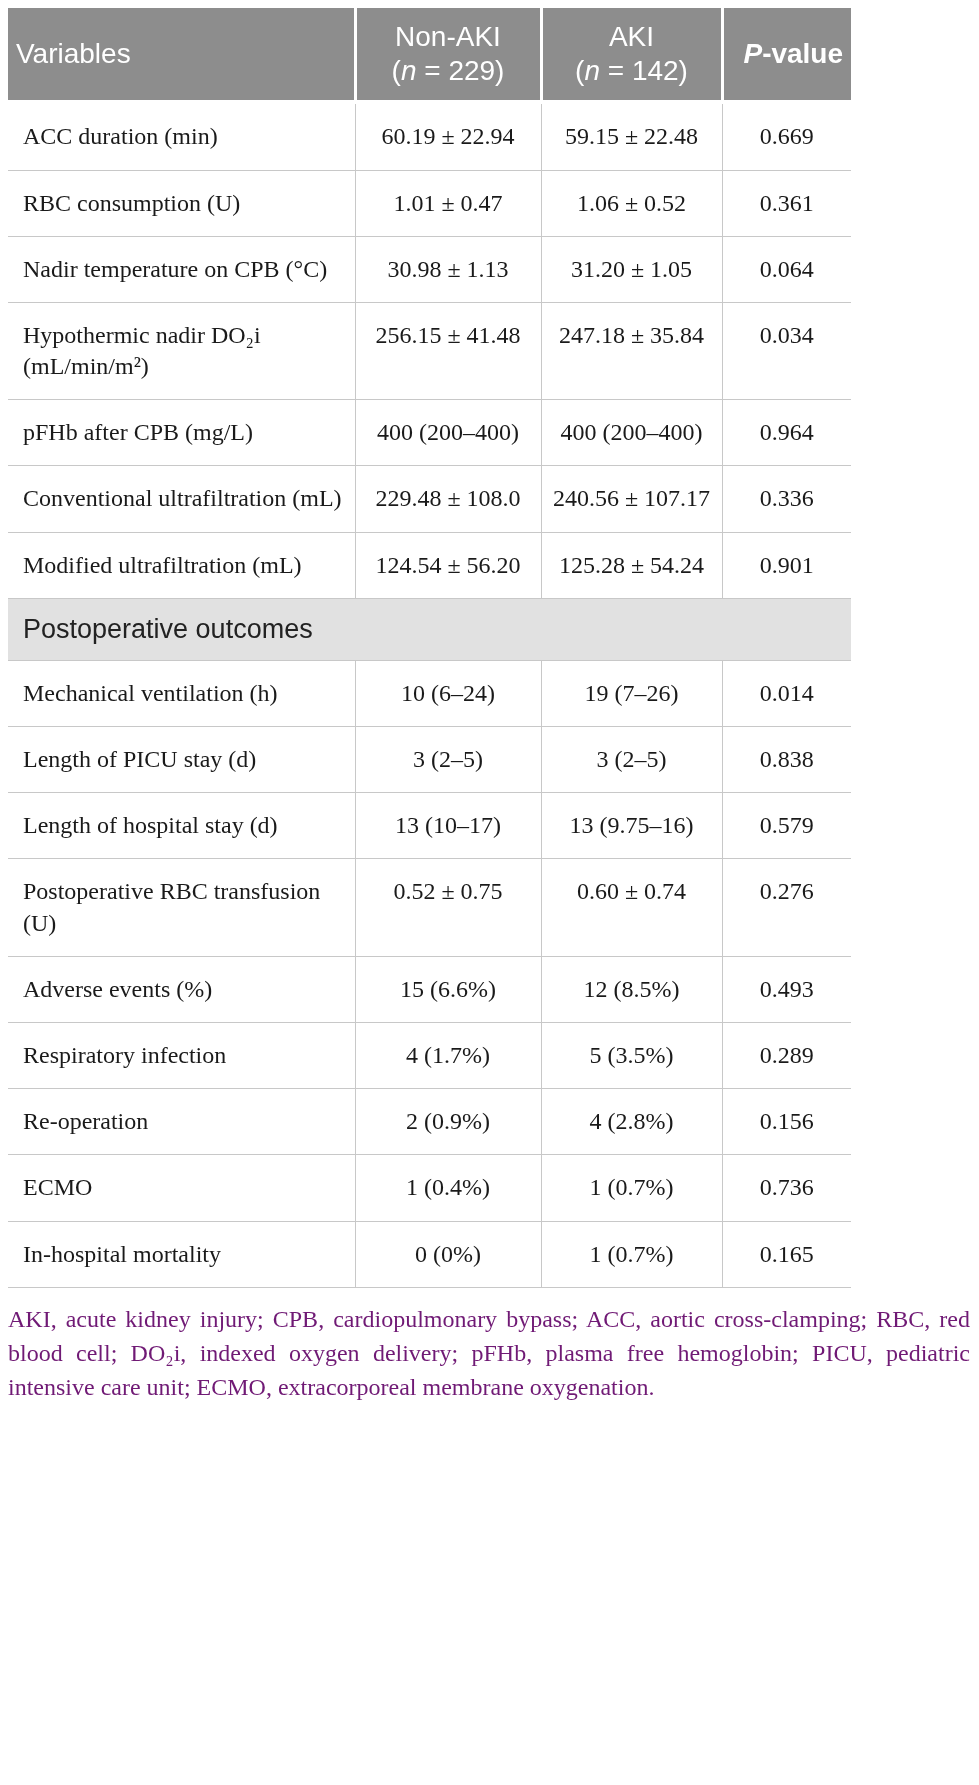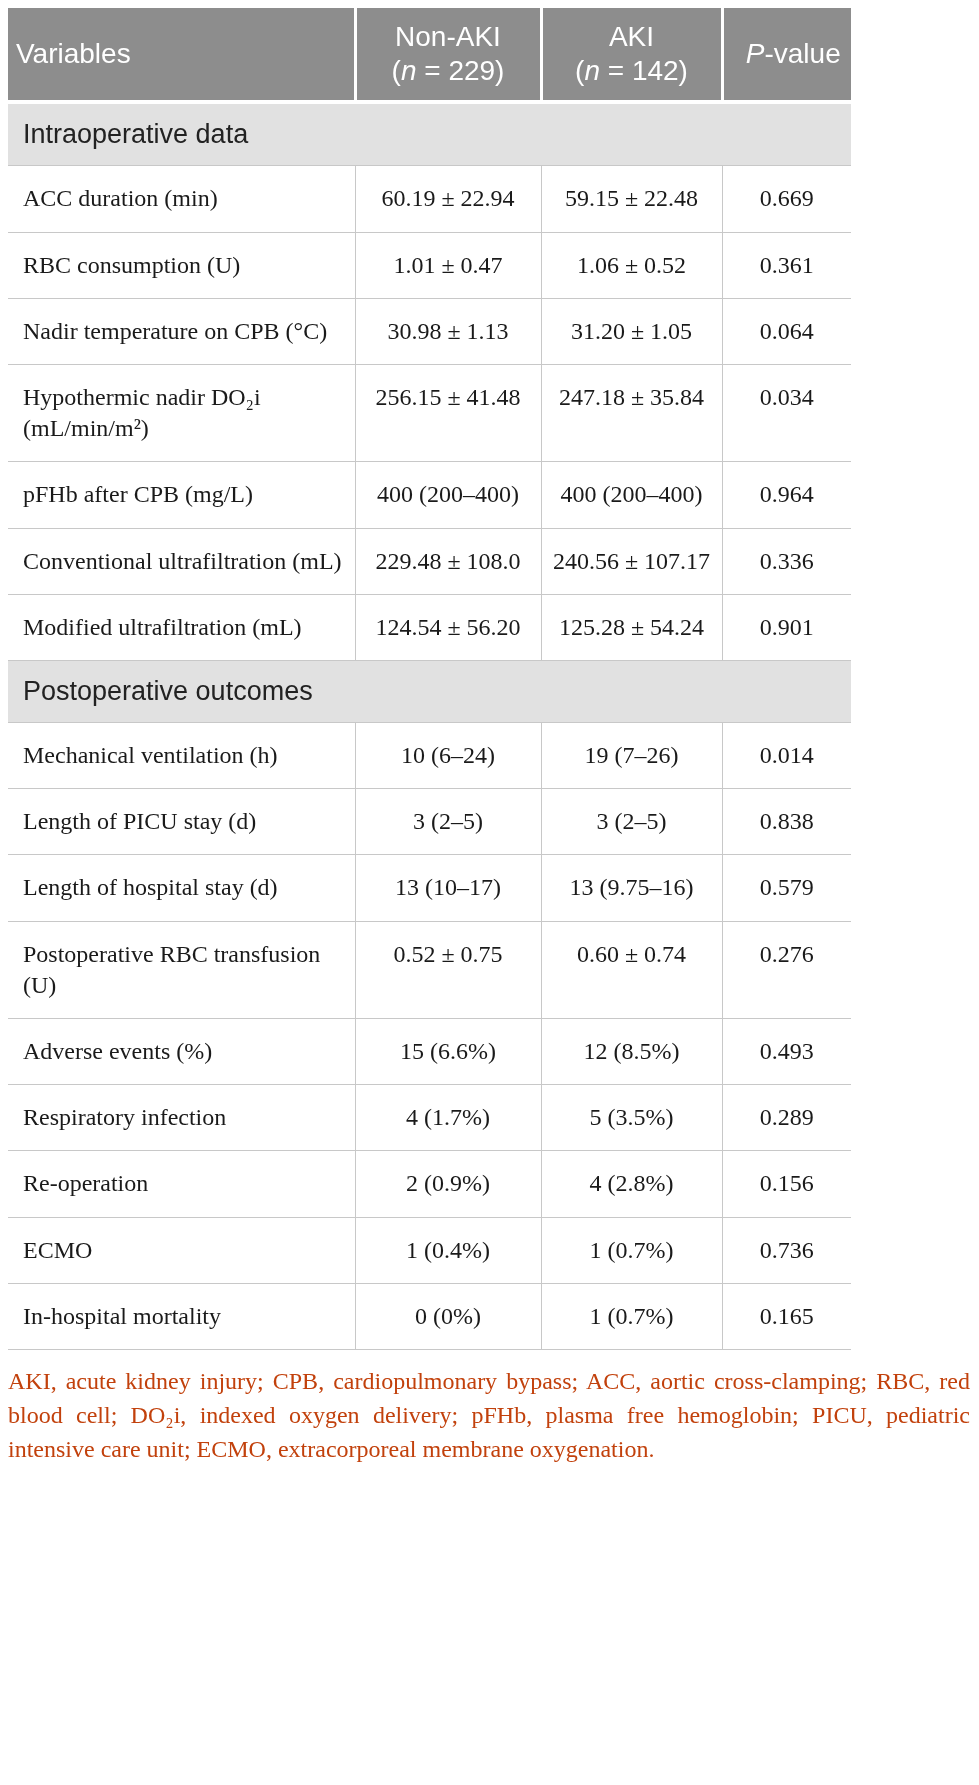--- a/index.html
+++ b/index.html
@@ -35,21 +35,21 @@
     font-weight: 400;
     font-size: 28px;
     line-height: 1.22;
     padding: 12px 8px;
     vertical-align: middle;
     border-bottom: 4px solid #ffffff;
   }
   thead th + th { border-left: 3px solid #ffffff; }
   .th-var { text-align: left; }
   .th-center { text-align: center; }
-  .th-p { text-align: center; padding-left: 16px; padding-right: 4px; }
+  .th-p { text-align: center; padding-left: 16px; padding-right: 4px; font-weight: bold; }
   .hline { display: block; }
   .ital { font-style: italic; }
 
   tbody td {
     background: var(--row-bg, #ffffff);
     border-bottom: 1px solid var(--border, #c8c8c8);
     font-family: "Liberation Serif", serif;
     font-size: 24px;
     line-height: 1.3;
     color: var(--text, #1a1a1a);
@@ -70,21 +70,21 @@
   }
 
   
   .footnote {
     width: 962px;
     margin: 14px 0 0 0;
     font-family: "Liberation Serif", serif;
     font-size: 24px;
     line-height: 1.42;
     text-align: justify;
-    color: #c2410c;
+    color: #701a75;
   }
 </style>
 </head>
 <body>
 
 <div class="page">
 
   <table class="tbl">
     <colgroup>
       <col class="col-variables">
@@ -102,23 +102,20 @@
           <span class="hline"><span>(</span><i class="ital">n</i><span> = 229)</span></span>
         </th>
         <th class="th-center">
           <span class="hline">AKI</span>
           <span class="hline"><span>(</span><i class="ital">n</i><span> = 142)</span></span>
         </th>
         <th class="th-p"><i class="ital">P</i><span>-value</span></th>
       </tr>
     </thead>
     <tbody id="table-body">
-        <tr class="section-row">
-          <td colspan="4">Intraoperative data</td>
-        </tr>
         <tr>
           <td class="td-var">ACC duration (min)</td>
           <td class="td-num">60.19 ± 22.94</td>
           <td class="td-num">59.15 ± 22.48</td>
           <td class="td-p">0.669</td>
         </tr>
         <tr>
           <td class="td-var">RBC consumption (U)</td>
           <td class="td-num">1.01 ± 0.47</td>
           <td class="td-num">1.06 ± 0.52</td>

